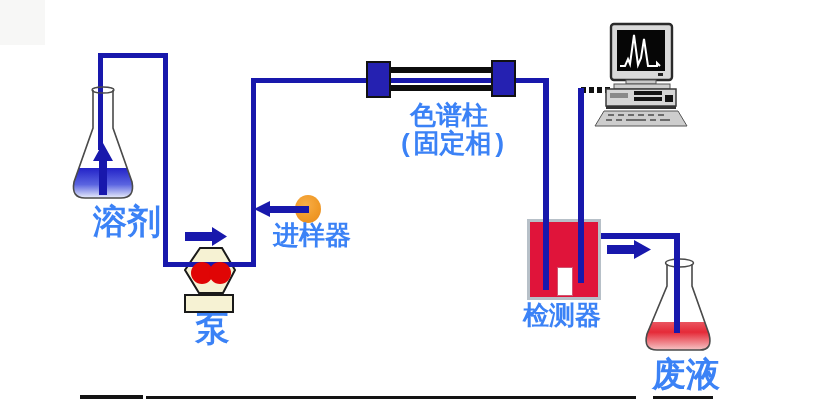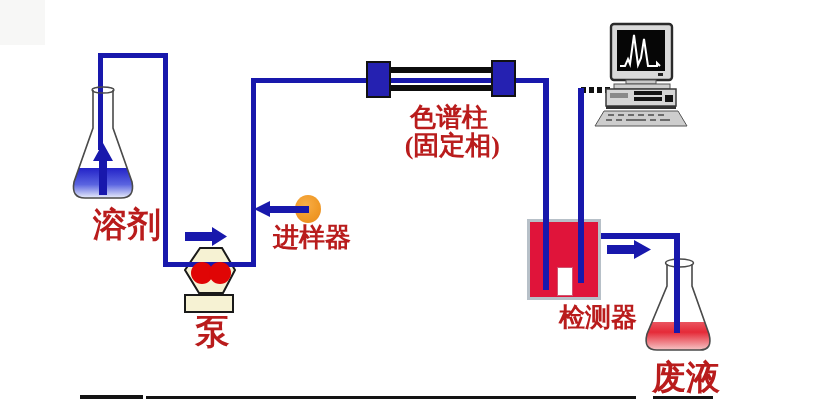--- a/index.html
+++ b/index.html
@@ -5,21 +5,21 @@
   html,body{margin:0;padding:0;background:#ffffff;}
   #stage{
     position:relative;width:836px;height:401px;background:#ffffff;overflow:hidden;
     font-family:"Liberation Serif","DejaVu Serif",serif;color:#111;
   }
   .tube{position:absolute;background:#1818ac;z-index:1;}
   .tube-top{z-index:3;}
   .comp{position:absolute;z-index:2;}
   .lbl{
     position:absolute;z-index:4;text-align:center;font-weight:600;
-    color:#b91c1c;line-height:1.05;white-space:nowrap;
+    color:#3b82f6;line-height:1.05;white-space:nowrap;font-family:Liberation Mono, monospace;
   }
   .lbl-26{font-size:26px;}
   .lbl-27{font-size:34px;}
   #detector-box{
     position:absolute;left:527px;top:219px;width:68px;height:75px;
     background:#e0143a;border:3px solid #b7c0c8;z-index:2;
   }
   #detector-window{
     position:absolute;left:27px;top:45px;width:14px;height:27px;
     background:#ffffff;border:1px solid #d0556f;
@@ -144,20 +144,20 @@
     <rect x="4" y="67" width="70" height="29" fill="url(#waste)" clip-path="url(#flask2clip)"></rect>
     <path d="M27,9 L27,31 L7,79 Q3,95 17,95 L60,95 Q73,95 69,79 L52,31 L52,9" fill="none" stroke="#4a4a4a" stroke-width="1.6"></path>
     <ellipse cx="39.5" cy="8" rx="14" ry="4" fill="none" stroke="#4a4a4a" stroke-width="1.4"></ellipse>
   </svg>
 
   <div class="lbl lbl-27" style="left:83px;top:207px;width:88px;">溶剂</div>
   <div class="lbl lbl-27" style="left:190px;top:314px;width:45px;">泵</div>
   <div class="lbl lbl-26" style="left:272px;top:224px;width:80px;">进样器</div>
   <div class="lbl lbl-26" style="left:405px;top:104px;width:88px;">色谱柱</div>
   <div class="lbl lbl-26" style="left:398px;top:132px;width:102px;text-align:right;">(固定相)</div>
-  <div class="lbl lbl-26" style="left:522px;top:304px;width:80px;margin-left:36px;">检测器</div>
+  <div class="lbl lbl-26" style="left:522px;top:304px;width:80px;">检测器</div>
   <div class="lbl lbl-27" style="left:652px;top:360px;width:60px;text-align:center;">废液</div>
 
   <div class="baseline" style="left:80px;top:395px;width:63px;height:4px;"></div>
   <div class="baseline" style="left:146px;top:396px;width:490px;height:3px;"></div>
   <div class="baseline" style="left:653px;top:396px;width:60px;height:3px;"></div>
 
 </div>
 
 </body></html>

